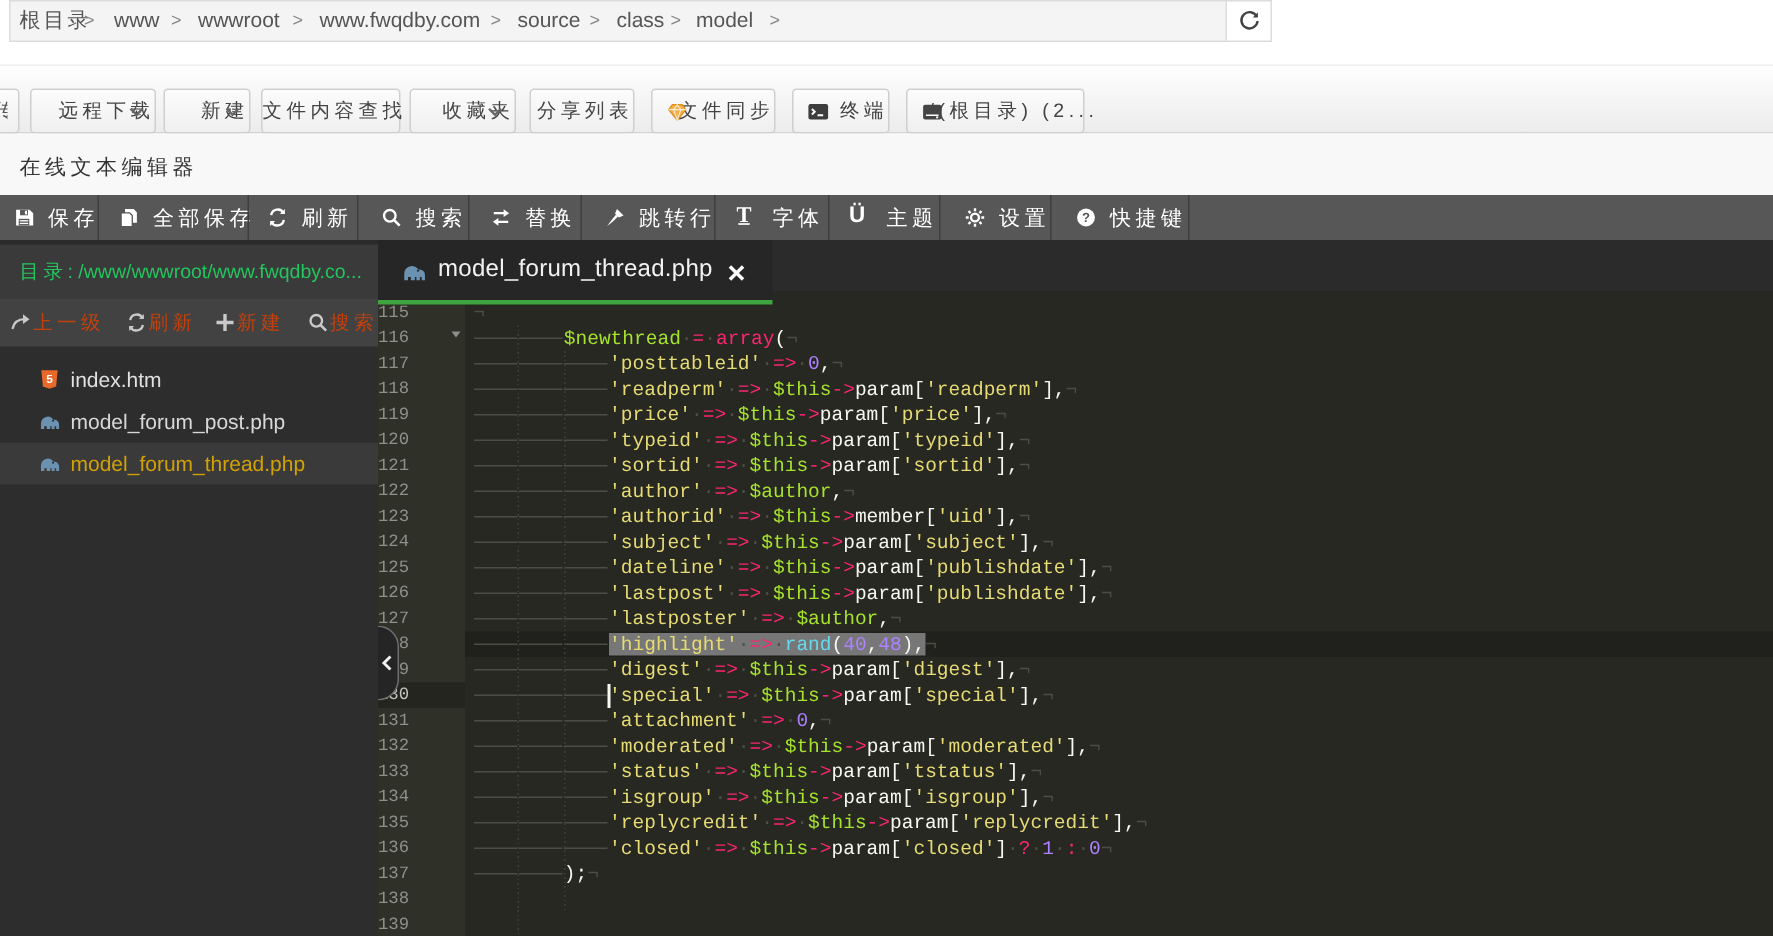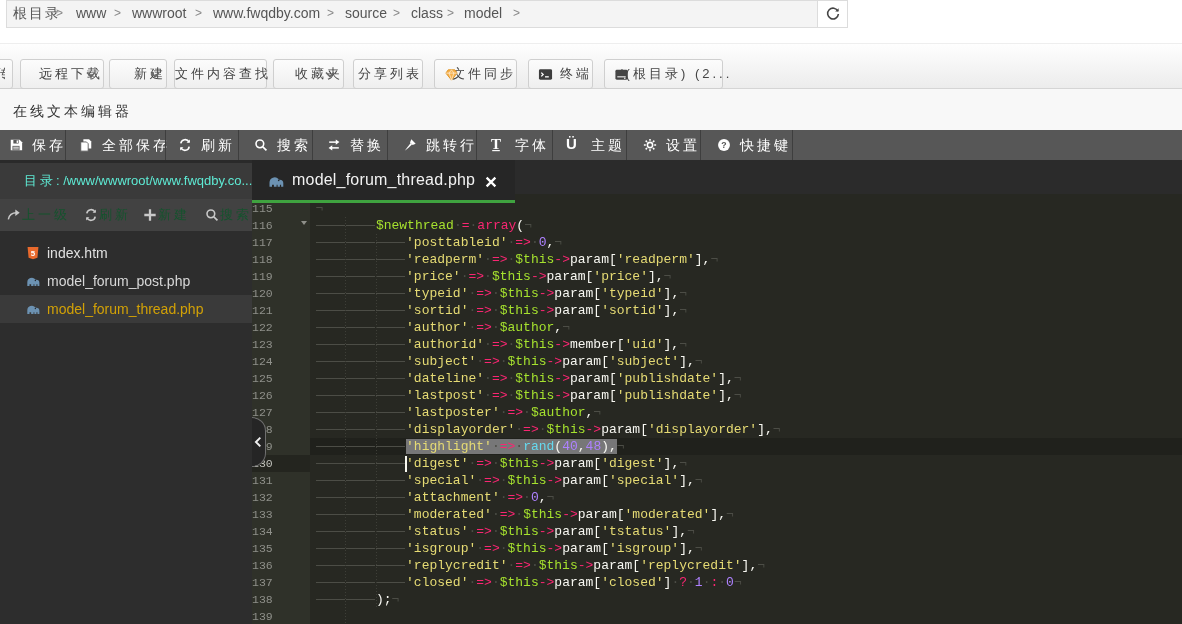--- a/index.html
+++ b/index.html
@@ -16,23 +16,23 @@
 .tbtn{position:absolute;top:59px;height:30px;background:linear-gradient(#fcfcfc,#efefef);border:1px solid #cfcfcf;border-radius:3px;font-size:13px;color:#444;line-height:28px;text-align:right;white-space:nowrap}
 
 #edhead{left:0;top:89px;width:1182px;height:41px;background:#f8f8f8}
 #edhead span{position:absolute;left:13px;top:14px;font-size:14px;color:#333}
 
 #dtool{left:0;top:130px;width:1182px;height:30px;background:#575757}
 .dsep{position:absolute;top:130px;width:1px;height:30px;background:#3e3e3e}
 .dtxt{position:absolute;top:130px;height:30px;line-height:30px;font-size:14px;color:#fff;white-space:nowrap}
 
 #lp{left:0;top:160px;width:252px;height:464px;background:#2d2d2d}
-#lpdir{left:0;top:160px;width:252px;height:39px;background:#3a3a3a;border-top:3px solid #2a2a2a;color:#5eead4;font-size:13px;line-height:36px;padding-left:24px;white-space:nowrap;overflow:hidden}
+#lpdir{left:0;top:160px;width:252px;height:39px;background:#3a3a3a;border-top:3px solid #2a2a2a;color:#22c55e;font-size:13px;line-height:36px;padding-left:13px;white-space:nowrap;overflow:hidden}
 #lptool{left:0;top:199px;width:252px;height:32px;background:#424242}
-.ltxt{position:absolute;top:199px;height:32px;line-height:32px;font-size:13px;color:#14532d}
+.ltxt{position:absolute;top:199px;height:32px;line-height:32px;font-size:13px;color:#c2410c}
 .frow{position:absolute;left:0;width:252px;height:28px;line-height:28px;font-size:14px;color:#dcdcdc;white-space:nowrap}
 .frow b{font-weight:normal;position:absolute;left:47px}
 
 #tabbar{left:252px;top:160px;width:930px;height:34px;background:#2b2b2b}
 #atab{left:252px;top:160px;width:263px;height:40px;background:#262626}
 #atab .ttl{position:absolute;left:40px;top:11px;font-size:16px;color:#f2f2f2;letter-spacing:.2px}
 
 #gut{left:252px;top:200px;width:58px;height:424px;background:#2f3129;font-family:"Liberation Mono",monospace;font-size:11.5px;color:#8f908a}
 #gut div{height:17px;line-height:17px;text-align:left;padding-right:14px}
 #code{left:310px;top:200px;width:872px;height:424px;background:#272822;font-family:"Liberation Mono",monospace;font-size:13px;color:#f8f8f2}
@@ -265,21 +265,20 @@
 <div class="ln"><i class="tb"></i><i class="tb"></i><i class="tb"></i><span class="s">'readperm'</span><span class="iv">·</span><span class="o">=&gt;</span><span class="iv">·</span><span class="v">$this</span><span class="o">-&gt;</span>param[<span class="s">'readperm'</span>],<span class="iv">¬</span></div>
 <div class="ln"><i class="tb"></i><i class="tb"></i><i class="tb"></i><span class="s">'price'</span><span class="iv">·</span><span class="o">=&gt;</span><span class="iv">·</span><span class="v">$this</span><span class="o">-&gt;</span>param[<span class="s">'price'</span>],<span class="iv">¬</span></div>
 <div class="ln"><i class="tb"></i><i class="tb"></i><i class="tb"></i><span class="s">'typeid'</span><span class="iv">·</span><span class="o">=&gt;</span><span class="iv">·</span><span class="v">$this</span><span class="o">-&gt;</span>param[<span class="s">'typeid'</span>],<span class="iv">¬</span></div>
 <div class="ln"><i class="tb"></i><i class="tb"></i><i class="tb"></i><span class="s">'sortid'</span><span class="iv">·</span><span class="o">=&gt;</span><span class="iv">·</span><span class="v">$this</span><span class="o">-&gt;</span>param[<span class="s">'sortid'</span>],<span class="iv">¬</span></div>
 <div class="ln"><i class="tb"></i><i class="tb"></i><i class="tb"></i><span class="s">'author'</span><span class="iv">·</span><span class="o">=&gt;</span><span class="iv">·</span><span class="v">$author</span>,<span class="iv">¬</span></div>
 <div class="ln"><i class="tb"></i><i class="tb"></i><i class="tb"></i><span class="s">'authorid'</span><span class="iv">·</span><span class="o">=&gt;</span><span class="iv">·</span><span class="v">$this</span><span class="o">-&gt;</span>member[<span class="s">'uid'</span>],<span class="iv">¬</span></div>
 <div class="ln"><i class="tb"></i><i class="tb"></i><i class="tb"></i><span class="s">'subject'</span><span class="iv">·</span><span class="o">=&gt;</span><span class="iv">·</span><span class="v">$this</span><span class="o">-&gt;</span>param[<span class="s">'subject'</span>],<span class="iv">¬</span></div>
 <div class="ln"><i class="tb"></i><i class="tb"></i><i class="tb"></i><span class="s">'dateline'</span><span class="iv">·</span><span class="o">=&gt;</span><span class="iv">·</span><span class="v">$this</span><span class="o">-&gt;</span>param[<span class="s">'publishdate'</span>],<span class="iv">¬</span></div>
 <div class="ln"><i class="tb"></i><i class="tb"></i><i class="tb"></i><span class="s">'lastpost'</span><span class="iv">·</span><span class="o">=&gt;</span><span class="iv">·</span><span class="v">$this</span><span class="o">-&gt;</span>param[<span class="s">'publishdate'</span>],<span class="iv">¬</span></div>
 <div class="ln"><i class="tb"></i><i class="tb"></i><i class="tb"></i><span class="s">'lastposter'</span><span class="iv">·</span><span class="o">=&gt;</span><span class="iv">·</span><span class="v">$author</span>,<span class="iv">¬</span></div>
-<div class="ln"><i class="tb"></i><i class="tb"></i><i class="tb"></i><span class="s">'displayorder'</span><span class="iv">·</span><span class="o">=&gt;</span><span class="iv">·</span><span class="v">$this</span><span class="o">-&gt;</span>param[<span class="s">'displayorder'</span>],<span class="iv">¬</span></div>
 <div class="ln" id="l130"><i class="tb"></i><i class="tb"></i><i class="tb"></i><span class="sel"><span class="s">'highlight'</span><span class="iv">·</span><span class="o">=&gt;</span><span class="iv">·</span><span class="f">rand</span>(<span class="n">40</span>,<span class="n">48</span>),</span><span class="iv">¬</span></div>
 <div class="ln"><i class="tb"></i><i class="tb"></i><i class="tb"></i><span class="s">'digest'</span><span class="iv">·</span><span class="o">=&gt;</span><span class="iv">·</span><span class="v">$this</span><span class="o">-&gt;</span>param[<span class="s">'digest'</span>],<span class="iv">¬</span></div>
 <div class="ln"><i class="tb"></i><i class="tb"></i><i class="tb"></i><span class="s">'special'</span><span class="iv">·</span><span class="o">=&gt;</span><span class="iv">·</span><span class="v">$this</span><span class="o">-&gt;</span>param[<span class="s">'special'</span>],<span class="iv">¬</span></div>
 <div class="ln"><i class="tb"></i><i class="tb"></i><i class="tb"></i><span class="s">'attachment'</span><span class="iv">·</span><span class="o">=&gt;</span><span class="iv">·</span><span class="n">0</span>,<span class="iv">¬</span></div>
 <div class="ln"><i class="tb"></i><i class="tb"></i><i class="tb"></i><span class="s">'moderated'</span><span class="iv">·</span><span class="o">=&gt;</span><span class="iv">·</span><span class="v">$this</span><span class="o">-&gt;</span>param[<span class="s">'moderated'</span>],<span class="iv">¬</span></div>
 <div class="ln"><i class="tb"></i><i class="tb"></i><i class="tb"></i><span class="s">'status'</span><span class="iv">·</span><span class="o">=&gt;</span><span class="iv">·</span><span class="v">$this</span><span class="o">-&gt;</span>param[<span class="s">'tstatus'</span>],<span class="iv">¬</span></div>
 <div class="ln"><i class="tb"></i><i class="tb"></i><i class="tb"></i><span class="s">'isgroup'</span><span class="iv">·</span><span class="o">=&gt;</span><span class="iv">·</span><span class="v">$this</span><span class="o">-&gt;</span>param[<span class="s">'isgroup'</span>],<span class="iv">¬</span></div>
 <div class="ln"><i class="tb"></i><i class="tb"></i><i class="tb"></i><span class="s">'replycredit'</span><span class="iv">·</span><span class="o">=&gt;</span><span class="iv">·</span><span class="v">$this</span><span class="o">-&gt;</span>param[<span class="s">'replycredit'</span>],<span class="iv">¬</span></div>
 <div class="ln"><i class="tb"></i><i class="tb"></i><i class="tb"></i><span class="s">'closed'</span><span class="iv">·</span><span class="o">=&gt;</span><span class="iv">·</span><span class="v">$this</span><span class="o">-&gt;</span>param[<span class="s">'closed'</span>]<span class="iv">·</span><span class="o">?</span><span class="iv">·</span><span class="n">1</span><span class="iv">·</span><span class="o">:</span><span class="iv">·</span><span class="n">0</span><span class="iv">¬</span></div>
 <div class="ln"><i class="tb"></i><i class="tb"></i>);<span class="iv">¬</span></div>

